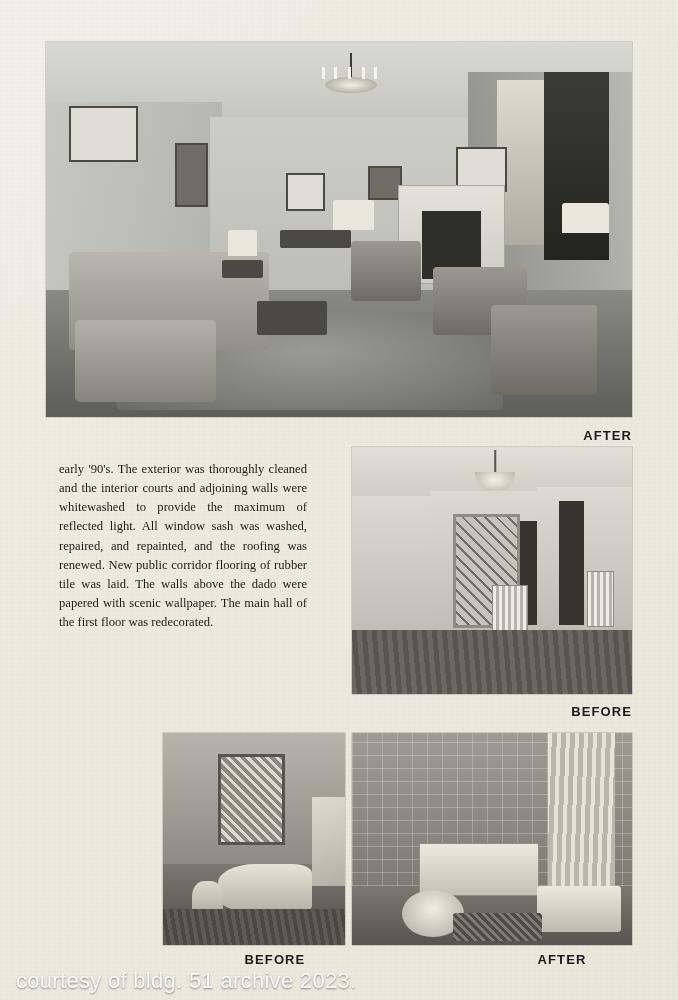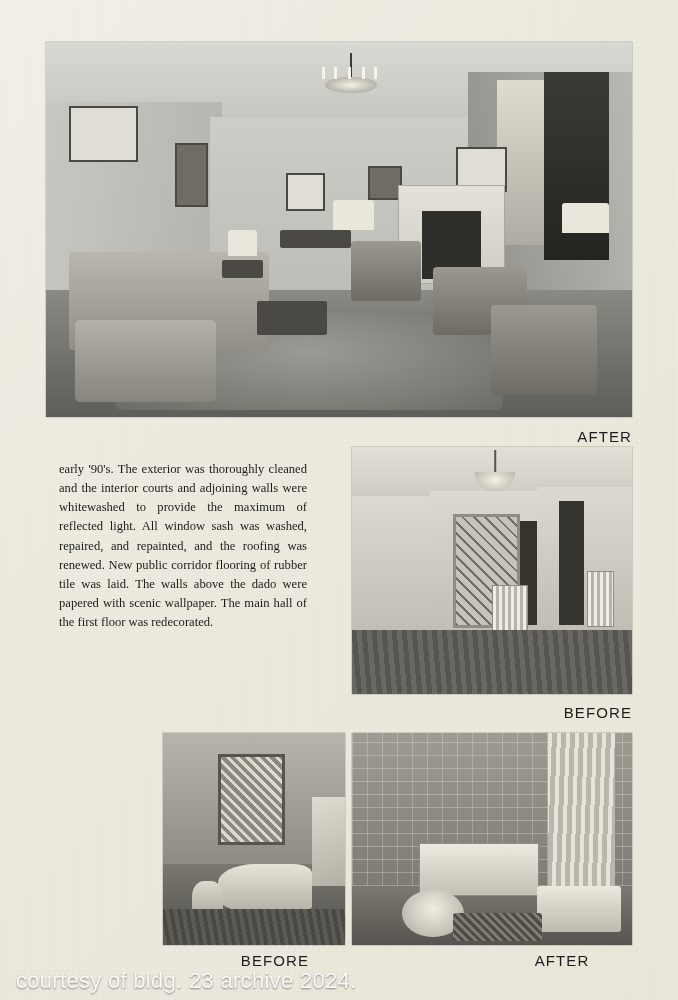--- a/index.html
+++ b/index.html
@@ -32,23 +32,23 @@
   
   .photo {
     position: absolute;
     background: #8e8e8e;
     overflow: hidden;
     box-shadow: 0 0 0 0.5px rgba(0,0,0,0.25);
   }
   .caption {
     position: absolute;
     font-family: "Liberation Sans", sans-serif;
-    font-size: 15px;
+    font-size: 13px;
     letter-spacing: 1.1px;
-    font-weight: normal;
+    font-weight: bold;
     color: #1d1d1d;
     text-align: right;
   }
 
   
   #photo-living {
     left: 46px; top: 42px; width: 586px; height: 375px;
     background:
       radial-gradient(ellipse at 50% 18%, #cfcfc9 0%, #9a9a96 45%, #6f6f6c 100%);
   }
@@ -360,14 +360,14 @@
   <div class="photo" id="photo-bath-after">
     <div class="ba-tile"></div>
     <div class="ba-curtain"></div>
     <div class="ba-tub"></div>
     <div class="ba-toilet"></div>
     <div class="ba-sink"></div>
     <div class="ba-mat"></div>
   </div>
   <div class="caption" style="left:492px; top:952px; width:140px; text-align:center;">AFTER</div>
 
-  <div id="watermark">courtesy of bldg. 23 archive 2024.</div>
+  <div id="watermark">courtesy of bldg. 51 archive 2023.</div>
 </div>
 
 </body></html>

